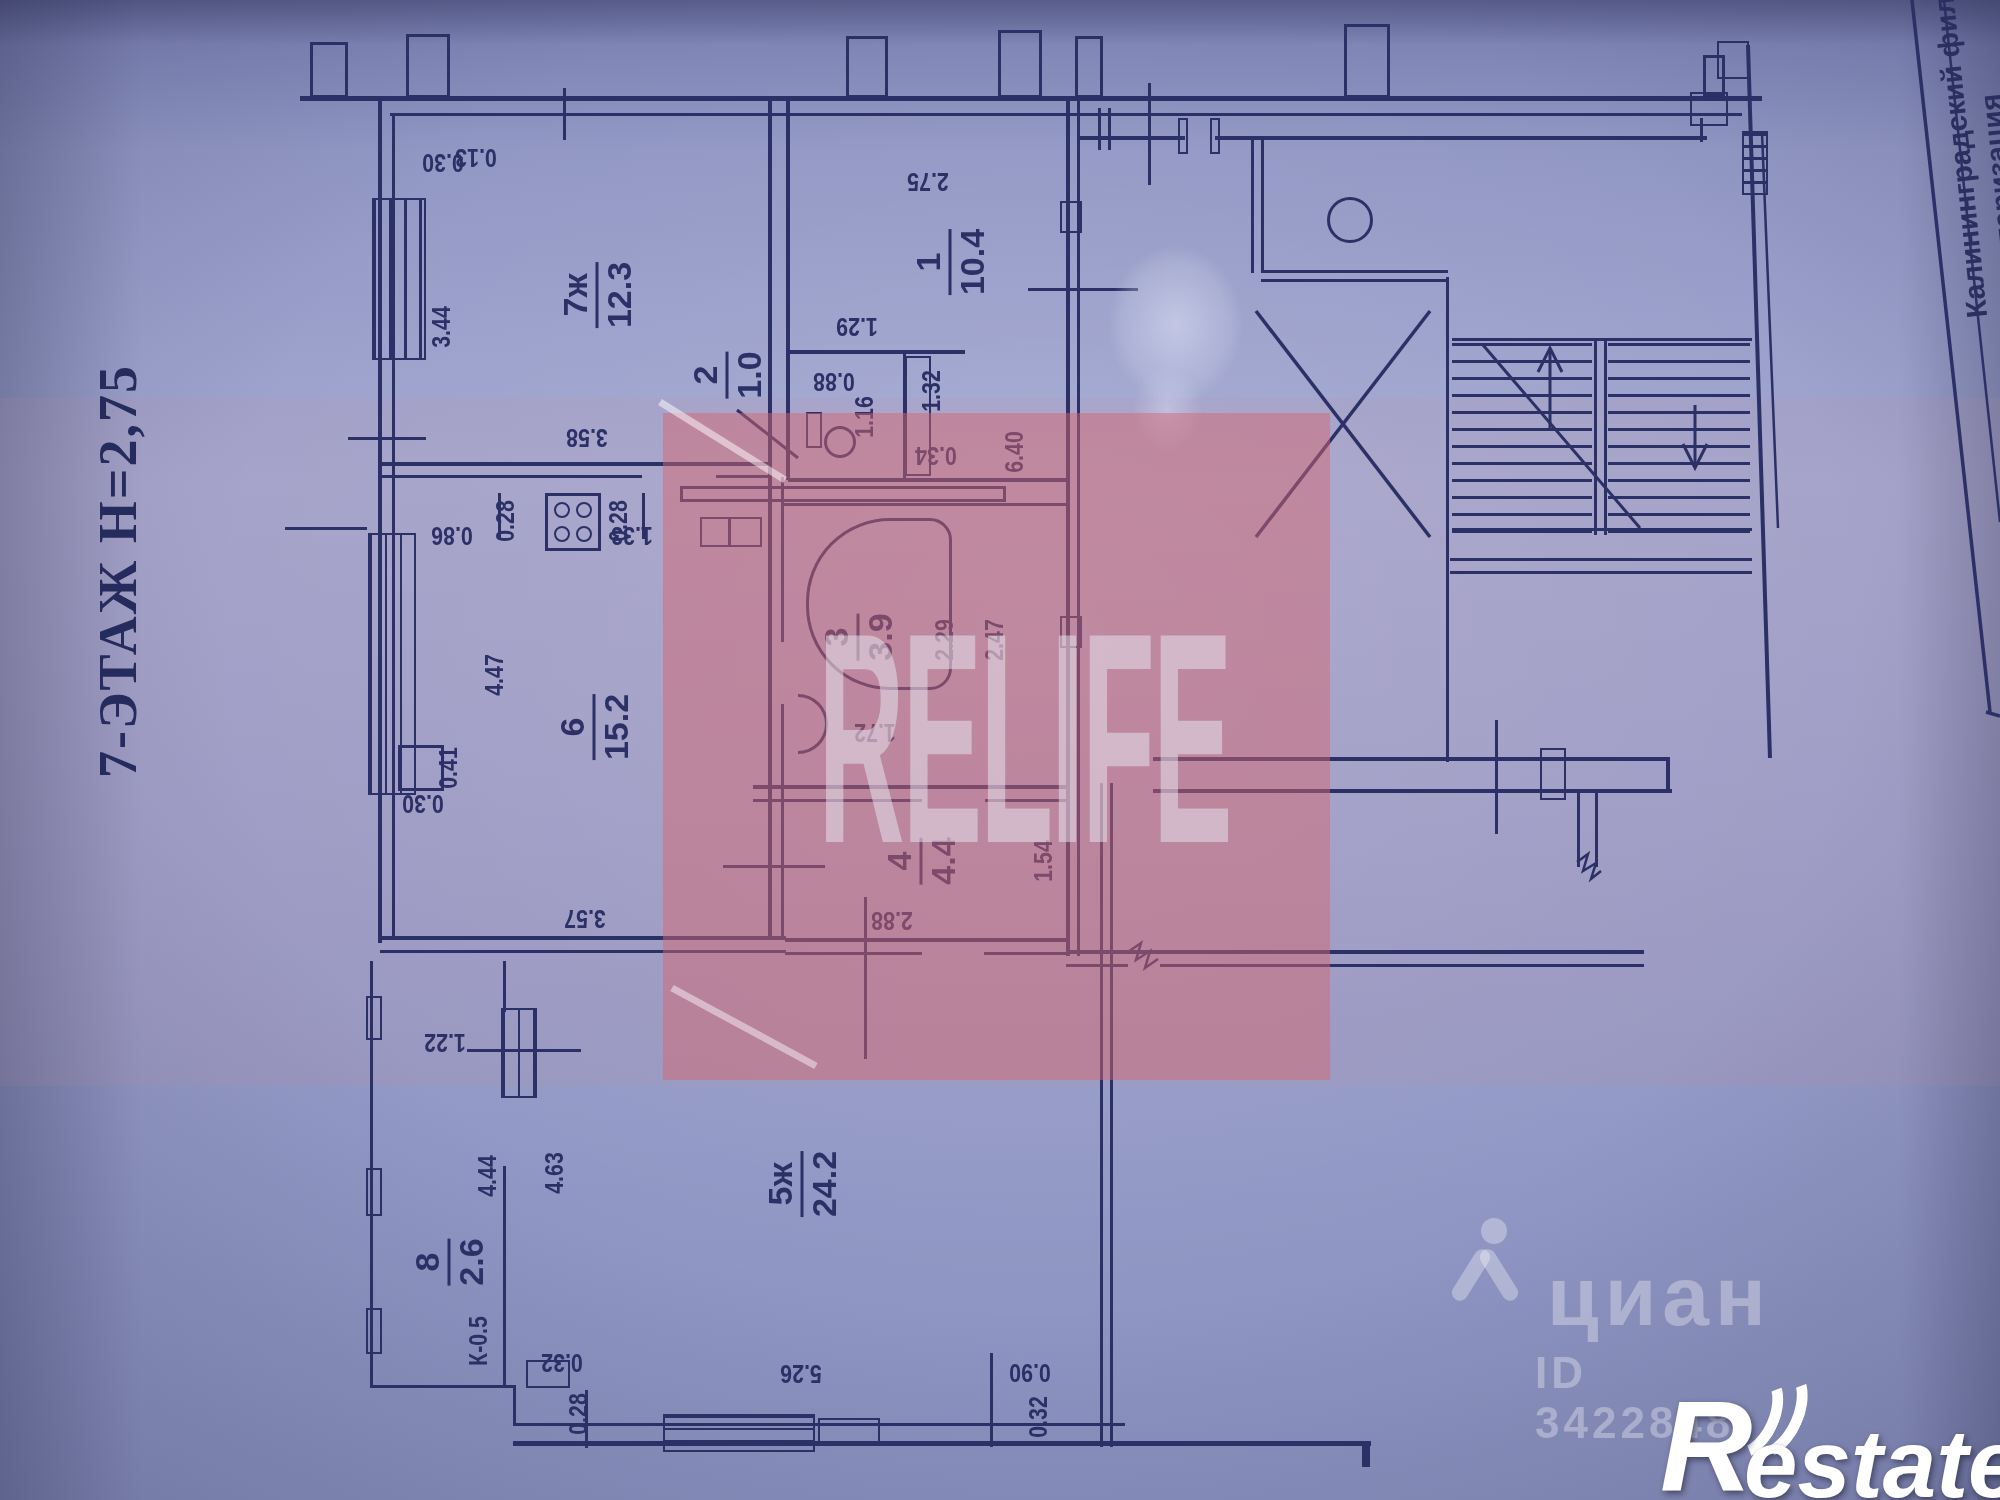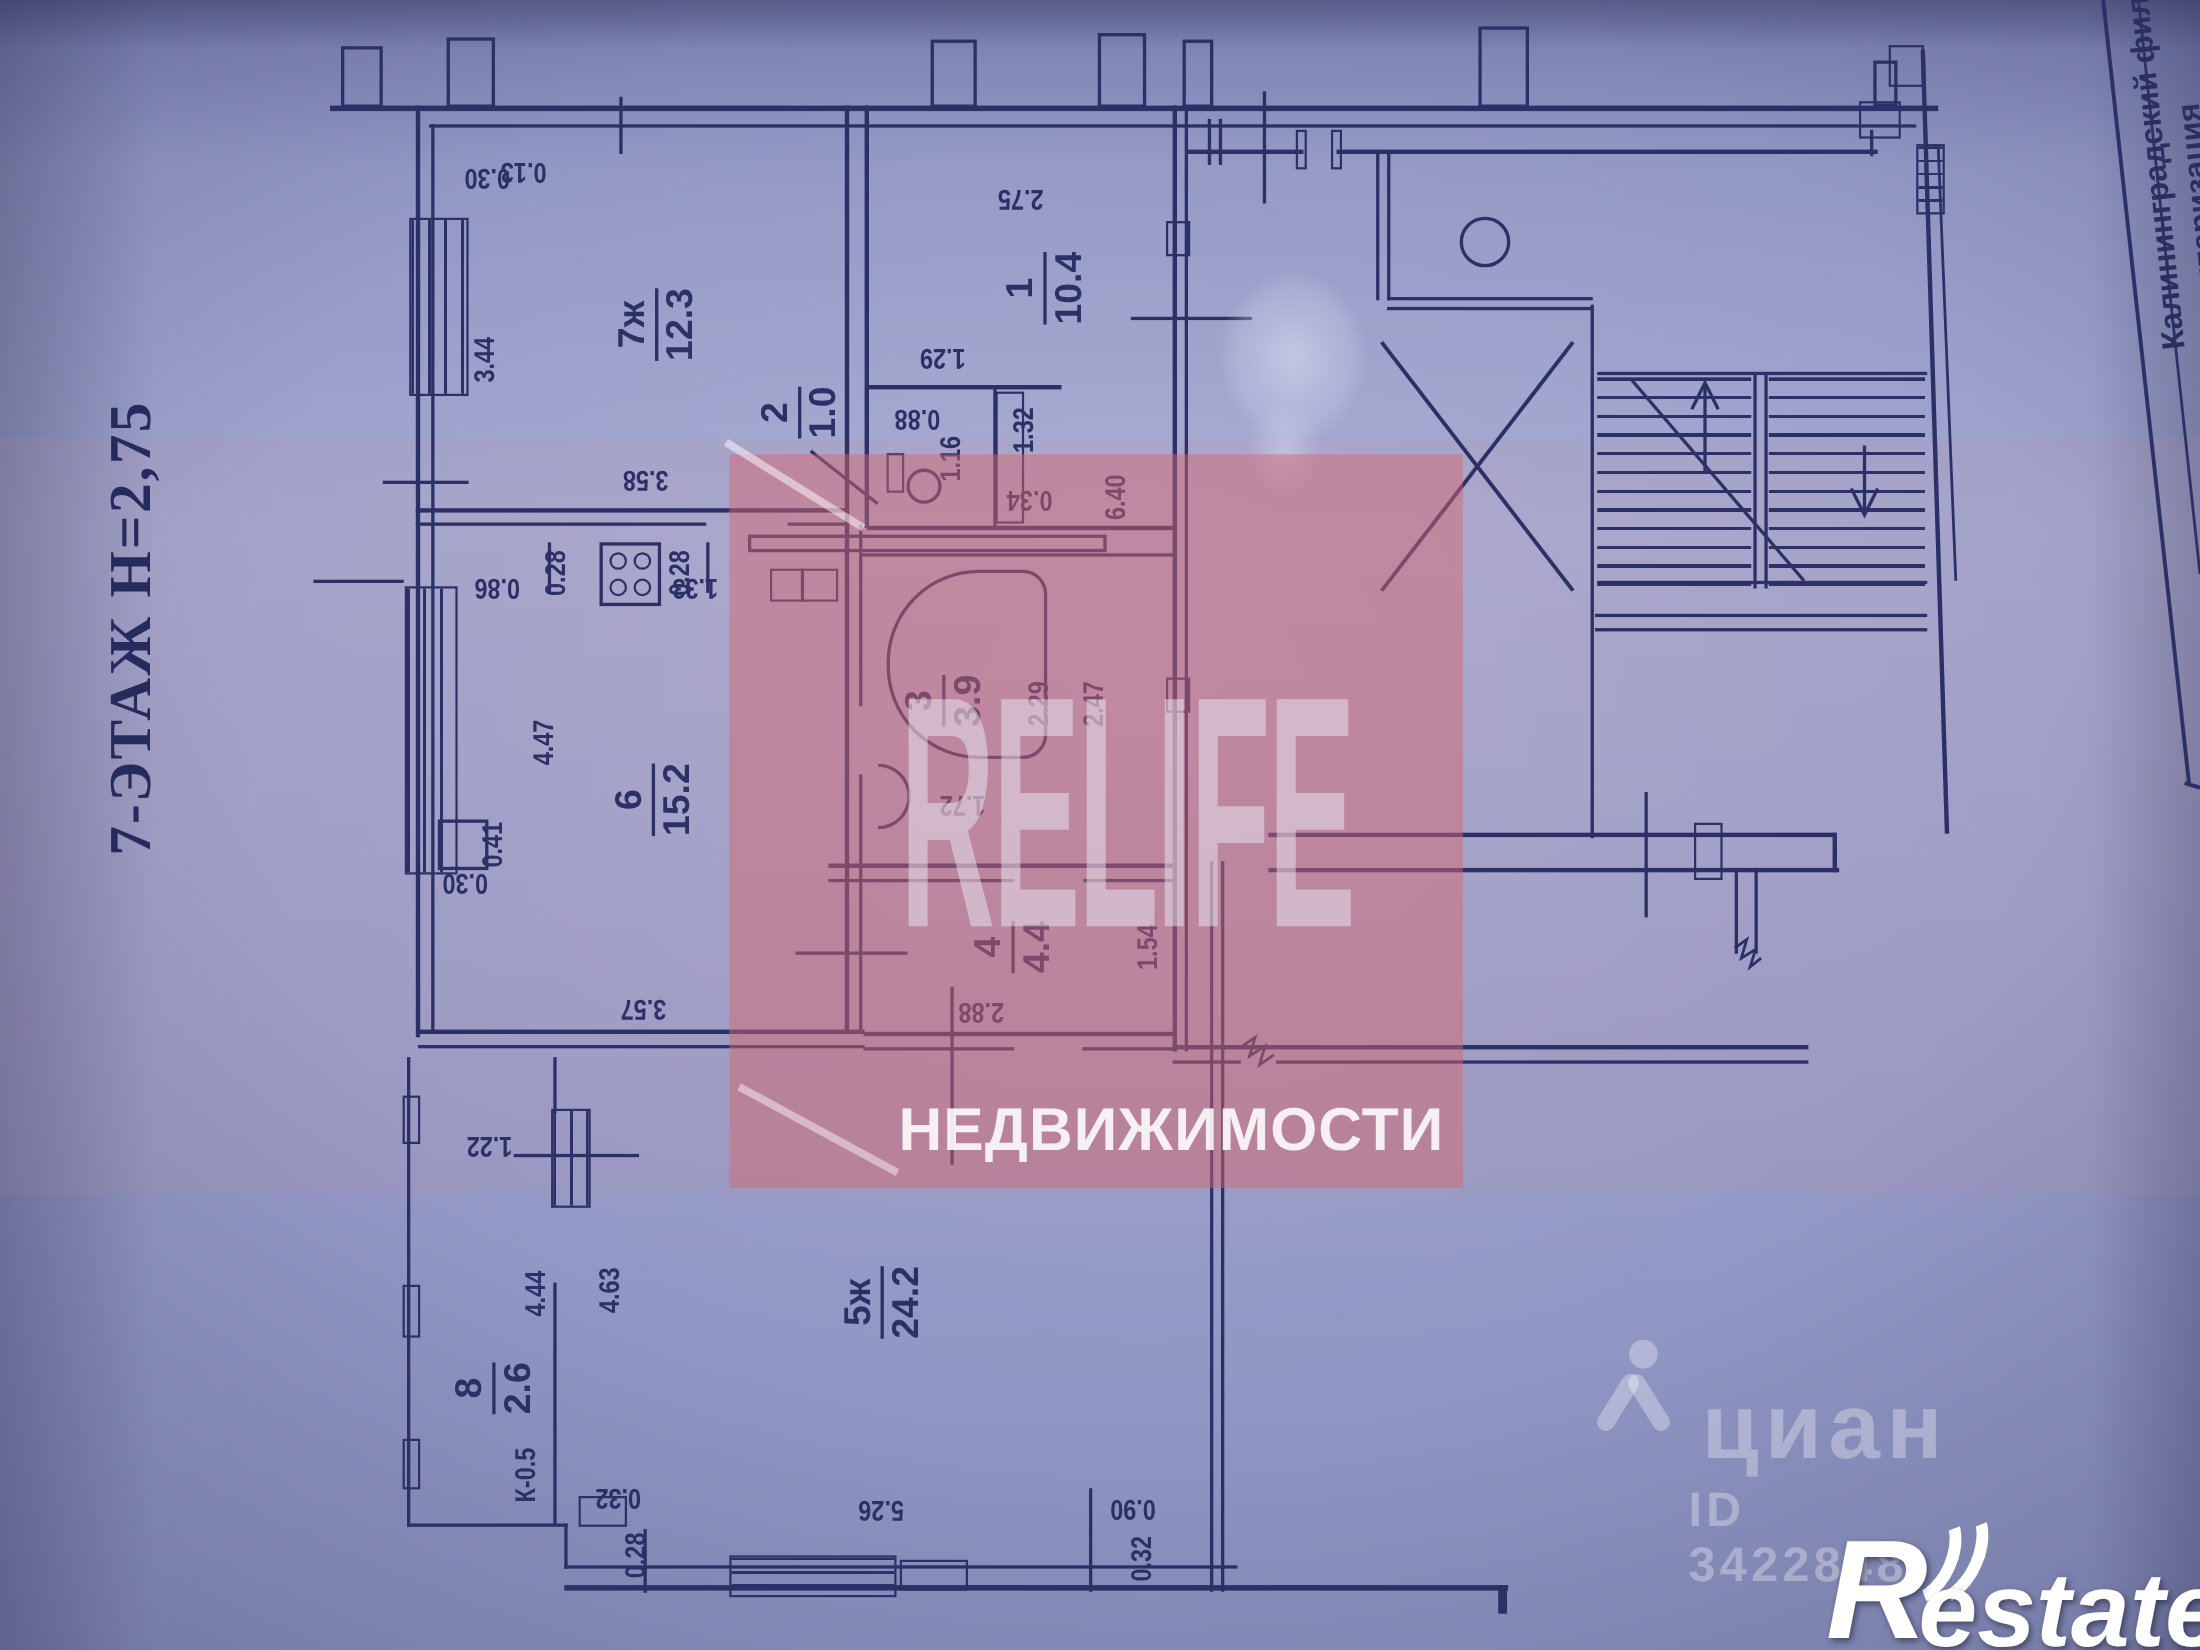--- a/index.html
+++ b/index.html
@@ -291,21 +291,20 @@
         <span class="dim" style="left: 1038px; top: 1417px;">0.32</span>
       </div>
   </div>
 
   <div class="wm-red"></div>
   <svg class="lines" width="2000" height="1500">
     <line x1="660" y1="402" x2="785" y2="480" stroke="rgba(255,255,255,.5)" stroke-width="7"></line>
     <line x1="672" y1="988" x2="816" y2="1066" stroke="rgba(255,255,255,.45)" stroke-width="7"></line>
   </svg>
   <div class="wm-relife">RELIFE</div>
-  <div class="wm-line2">НЕДВИЖИМОСТИ</div>
 
   <div class="cian">
     <div class="pinhead"></div>
     <div class="pinbody">
         <b></b>
         <u></u>
       </div>
     <div class="brand">циан</div>
     <div class="lid">ID 3422848</div>
   </div>

